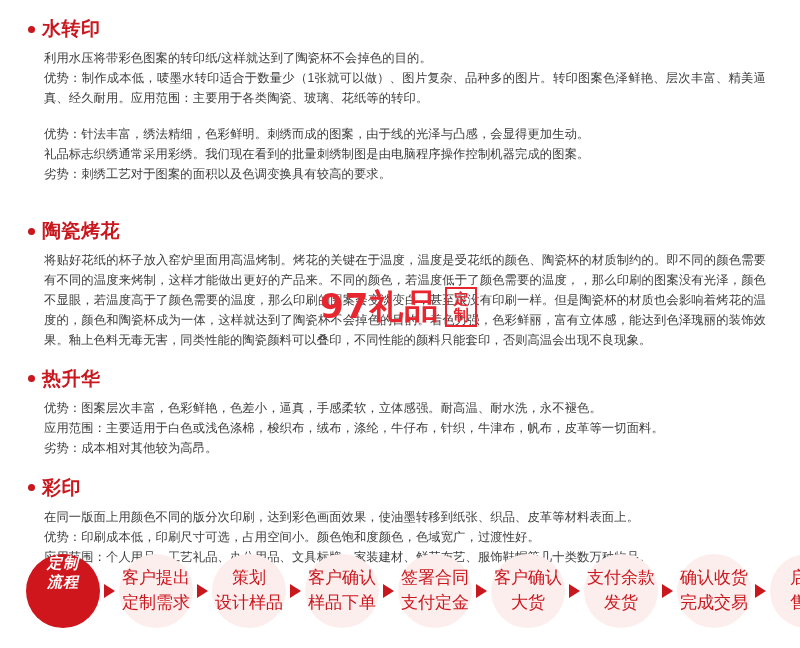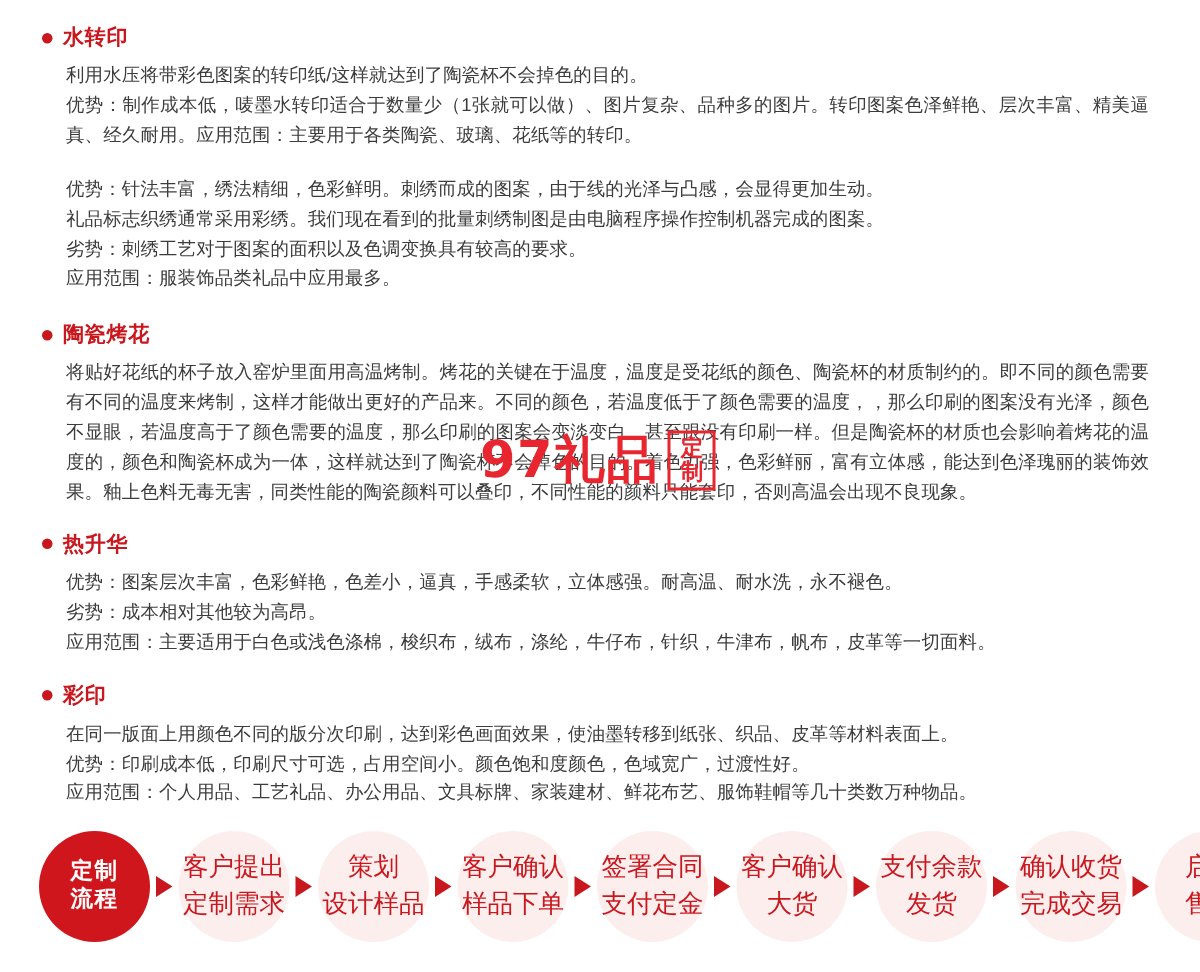--- a/index.html
+++ b/index.html
@@ -35,37 +35,37 @@
   .bullet {
     width: 7px;
     height: 7px;
     border-radius: 50%;
     background: #c9171e;
     flex: 0 0 auto;
     display: inline-block;
   }
   .sec-title {
     color: #c9171e;
-    font-size: 14px;
+    font-size: 19px;
     font-weight: bold;
     letter-spacing: 0.5px;
   }
   .sec-body {
     padding-left: 16px;
   }
   .line {
     font-size: 12.3px;
     line-height: 1.62;
     color: #3c3c3c;
     letter-spacing: 0.1px;
     text-align: justify;
   }
   .s1 { margin-top: 16px; }
   .s2 { margin-top: 16px; }
-  .s3 { margin-top: 18px; }
+  .s3 { margin-top: 34px; }
   .s4 { margin-top: 15px; }
   .s5 { margin-top: 16px; }
 
   
   .watermark {
     position: absolute;
     left: 320px;
     top: 268px;
     display: flex;
     align-items: center;
@@ -104,24 +104,25 @@
     width: 74px;
     height: 74px;
     border-radius: 50%;
     background: #d0161d;
     color: #ffffff;
     font-size: 15px;
     font-weight: bold;
     display: flex;
     flex-direction: column;
     align-items: center;
-    justify-content: center;
+    justify-content: flex-start;
     line-height: 1.25;
     flex: 0 0 auto;
     letter-spacing: 1px;
+    font-style: italic;
   }
   .flow-step {
     width: 74px;
     height: 74px;
     border-radius: 50%;
     background: #fdeeee;
     color: #c9171e;
     font-size: 17px;
     display: flex;
     flex-direction: column;
@@ -155,43 +156,42 @@
       <div class="line">利用水压将带彩色图案的转印纸/这样就达到了陶瓷杯不会掉色的目的。</div>
       <div class="line">优势：制作成本低，唛墨水转印适合于数量少（1张就可以做）、图片复杂、品种多的图片。转印图案色泽鲜艳、层次丰富、精美逼真、经久耐用。应用范围：主要用于各类陶瓷、玻璃、花纸等的转印。</div>
     </div>
   </div>
 
   <div class="section s2">
     <div class="sec-body">
       <div class="line">优势：针法丰富，绣法精细，色彩鲜明。刺绣而成的图案，由于线的光泽与凸感，会显得更加生动。</div>
       <div class="line">礼品标志织绣通常采用彩绣。我们现在看到的批量刺绣制图是由电脑程序操作控制机器完成的图案。</div>
       <div class="line">劣势：刺绣工艺对于图案的面积以及色调变换具有较高的要求。</div>
-      <div class="line">应用范围：服装饰品类礼品中应用最多。</div>
     </div>
   </div>
 
   <div class="section s3">
     <div class="sec-head">
       <span class="bullet"></span>
       <span class="sec-title">陶瓷烤花</span>
     </div>
     <div class="sec-body">
       <div class="line">将贴好花纸的杯子放入窑炉里面用高温烤制。烤花的关键在于温度，温度是受花纸的颜色、陶瓷杯的材质制约的。即不同的颜色需要有不同的温度来烤制，这样才能做出更好的产品来。不同的颜色，若温度低于了颜色需要的温度，，那么印刷的图案没有光泽，颜色不显眼，若温度高于了颜色需要的温度，那么印刷的图案会变淡变白，甚至跟没有印刷一样。但是陶瓷杯的材质也会影响着烤花的温度的，颜色和陶瓷杯成为一体，这样就达到了陶瓷杯不会掉色的目的。着色力强，色彩鲜丽，富有立体感，能达到色泽瑰丽的装饰效果。釉上色料无毒无害，同类性能的陶瓷颜料可以叠印，不同性能的颜料只能套印，否则高温会出现不良现象。</div>
     </div>
   </div>
 
   <div class="section s4">
     <div class="sec-head">
       <span class="bullet"></span>
       <span class="sec-title">热升华</span>
     </div>
     <div class="sec-body">
       <div class="line">优势：图案层次丰富，色彩鲜艳，色差小，逼真，手感柔软，立体感强。耐高温、耐水洗，永不褪色。</div>
+      <div class="line">应用范围：主要适用于白色或浅色涤棉，梭织布，绒布，涤纶，牛仔布，针织，牛津布，帆布，皮革等一切面料。</div>
       <div class="line">劣势：成本相对其他较为高昂。</div>
-      <div class="line">应用范围：主要适用于白色或浅色涤棉，梭织布，绒布，涤纶，牛仔布，针织，牛津布，帆布，皮革等一切面料。</div>
     </div>
   </div>
 
   <div class="section s5">
     <div class="sec-head">
       <span class="bullet"></span>
       <span class="sec-title">彩印</span>
     </div>
     <div class="sec-body">
       <div class="line">在同一版面上用颜色不同的版分次印刷，达到彩色画面效果，使油墨转移到纸张、织品、皮革等材料表面上。</div>

